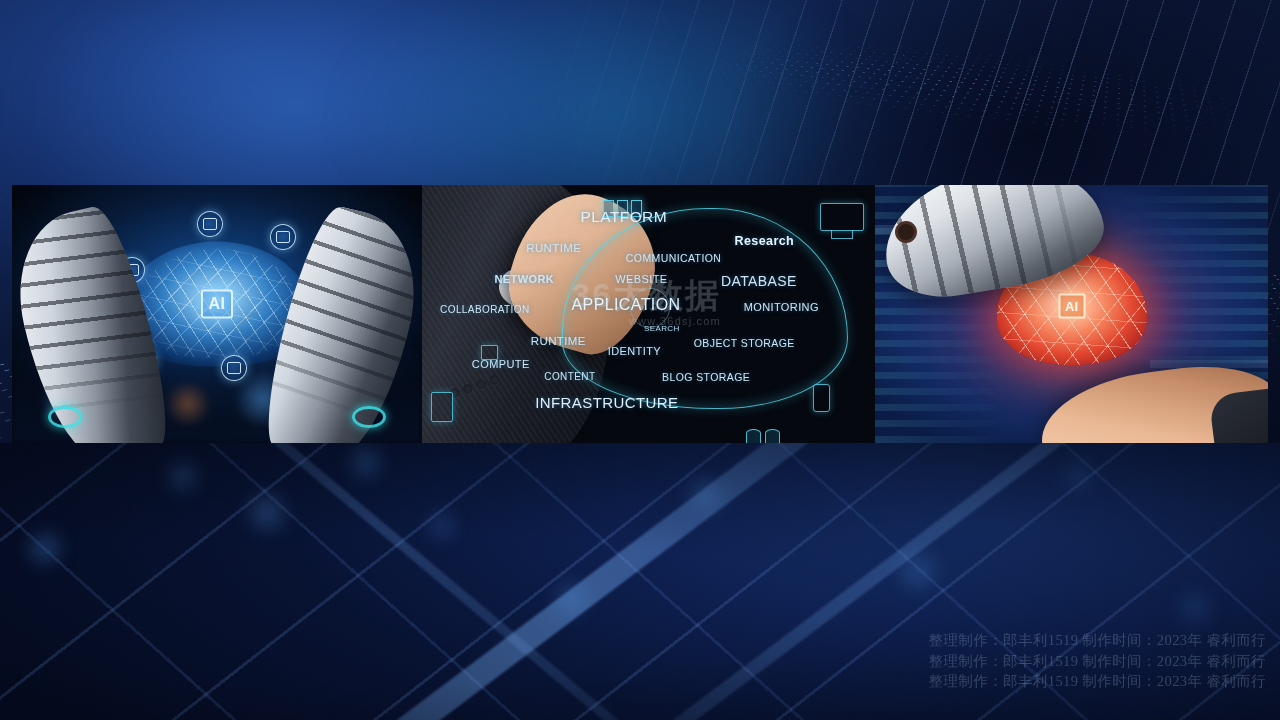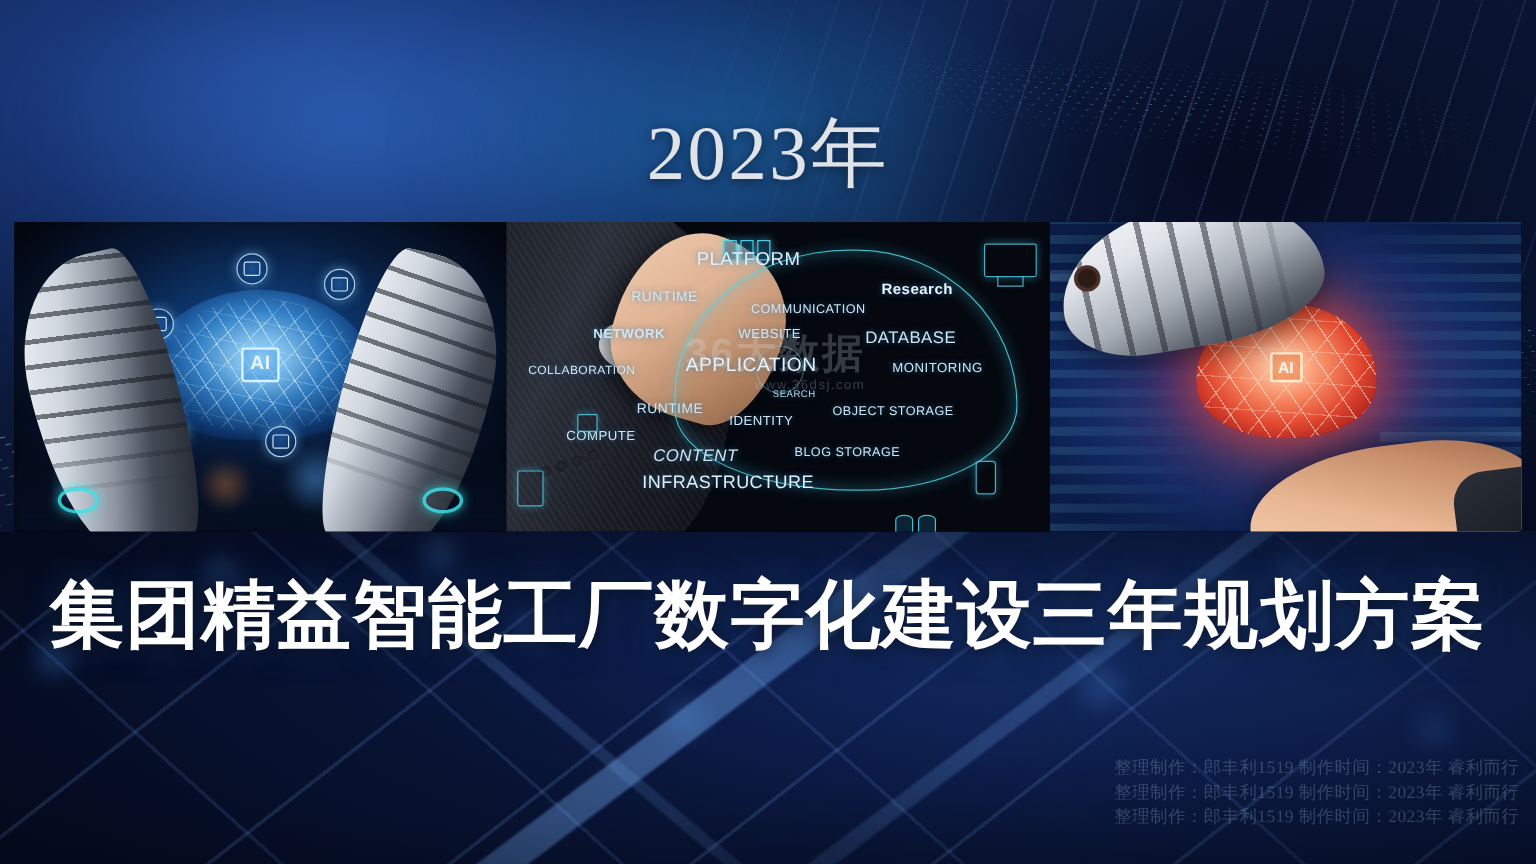--- a/index.html
+++ b/index.html
@@ -391,21 +391,20 @@
     <div class="bokeh" style="left:352px;top:5px;width:28px;height:28px;background:rgba(80,150,230,.30);"></div>
     <div class="bokeh" style="left:430px;top:70px;width:24px;height:24px;background:rgba(70,140,225,.24);"></div>
     <div class="bokeh" style="left:556px;top:140px;width:30px;height:30px;background:rgba(80,150,230,.22);"></div>
     <div class="bokeh" style="left:690px;top:36px;width:32px;height:32px;background:rgba(90,165,245,.24);"></div>
     <div class="bokeh" style="left:900px;top:110px;width:36px;height:36px;background:rgba(80,150,235,.24);"></div>
     <div class="bokeh" style="left:1065px;top:20px;width:26px;height:26px;background:rgba(75,145,230,.22);"></div>
     <div class="bokeh" style="left:1180px;top:150px;width:30px;height:30px;background:rgba(70,140,225,.20);"></div>
     <div class="lower-vignette"></div>
   </div>
 
-  <div class="year">2023年</div>
 
   <div class="band">
 
     <div class="pane pane-left">
       <div class="pl-bg"></div>
       <div class="pl-city"></div>
       <div class="pl-brain"></div>
       <div class="pl-chip">AI</div>
       <div class="pl-ic" style="left:45%;top:10%;"></div>
       <div class="pl-ic" style="left:63%;top:15%;"></div>
@@ -446,21 +445,21 @@
           <span style="left: 40%; top: 34%; font-size: 11px; font-weight: normal; color: rgb(207, 230, 242); margin-left: 12px;">WEBSITE</span>
           <span style="left: 66%; top: 34%; font-size: 14px; font-weight: normal; color: rgb(207, 230, 242);">DATABASE</span>
           <span style="left: 4%; top: 46%; font-size: 10px; font-weight: normal; color: rgb(207, 230, 242);">COLLABORATION</span>
           <span style="left: 33%; top: 43%; font-size: 16px; font-weight: normal; color: rgb(230, 243, 250);">APPLICATION</span>
           <span style="left: 71%; top: 45%; font-size: 11px; font-weight: normal; color: rgb(207, 230, 242);">MONITORING</span>
           <span style="left: 49%; top: 54%; font-size: 8px; font-weight: normal; color: rgb(188, 217, 232);">SEARCH</span>
           <span style="left: 24%; top: 58%; font-size: 11.5px; font-weight: normal; color: rgb(207, 230, 242);">RUNTIME</span>
           <span style="left: 41%; top: 62%; font-size: 11px; font-weight: normal; color: rgb(207, 230, 242);">IDENTITY</span>
           <span style="left: 60%; top: 59%; font-size: 10.5px; font-weight: normal; color: rgb(207, 230, 242);">OBJECT STORAGE</span>
           <span style="left: 11%; top: 67%; font-size: 11px; font-weight: normal; color: rgb(207, 230, 242);">COMPUTE</span>
-          <span style="left: 27%; top: 72%; font-size: 14px; font-weight: normal; color: rgb(207, 230, 242); font-style: italic;">CONTENT</span>
+          <span style="left: 27%; top: 72%; font-size: 10px; font-weight: normal; color: rgb(207, 230, 242);">CONTENT</span>
           <span style="left: 53%; top: 72%; font-size: 10.5px; font-weight: normal; color: rgb(207, 230, 242);">BLOG STORAGE</span>
           <span style="left: 25%; top: 81%; font-size: 15px; font-weight: normal; color: rgb(223, 240, 248);">INFRASTRUCTURE</span>
         </div>
       <div class="wm">
         <div class="wm-big">36大数据</div>
         <div class="wm-small">www.36dsj.com</div>
       </div>
       <div class="pm-dev pm-mon"></div>
       <div class="pm-dev pm-phone"></div>
       <div class="pm-dev pm-tab"></div>
@@ -478,21 +477,20 @@
       <div class="pr-brain"></div>
       <div class="pr-chip">AI</div>
       <div class="pr-rhand"></div>
       <div class="pr-joint"></div>
       <div class="pr-hhand"></div>
       <div class="pr-sleeve"></div>
     </div>
 
   </div>
 
-  <div class="title">集团精益智能工厂数字化建设三年规划方案</div>
 
   <div class="credits">
     <div>整理制作：郎丰利1519  制作时间：2023年  睿利而行</div>
     <div>整理制作：郎丰利1519  制作时间：2023年  睿利而行</div>
     <div>整理制作：郎丰利1519  制作时间：2023年  睿利而行</div>
   </div>
 
 </div>
 
 </body></html>

